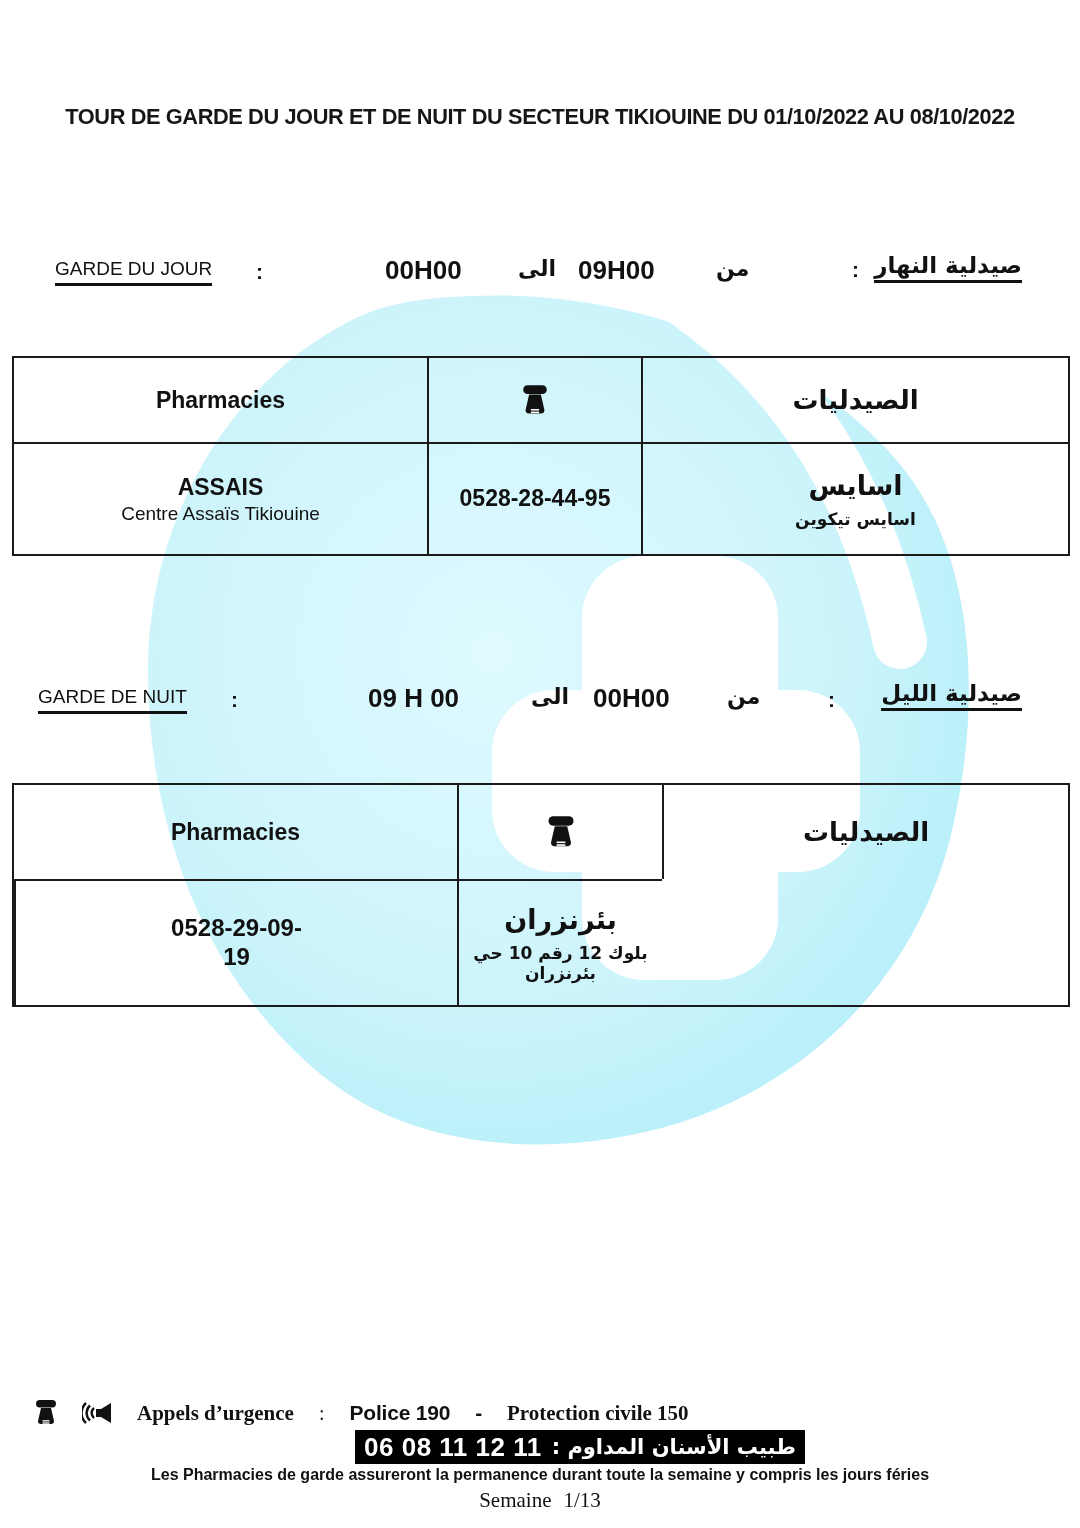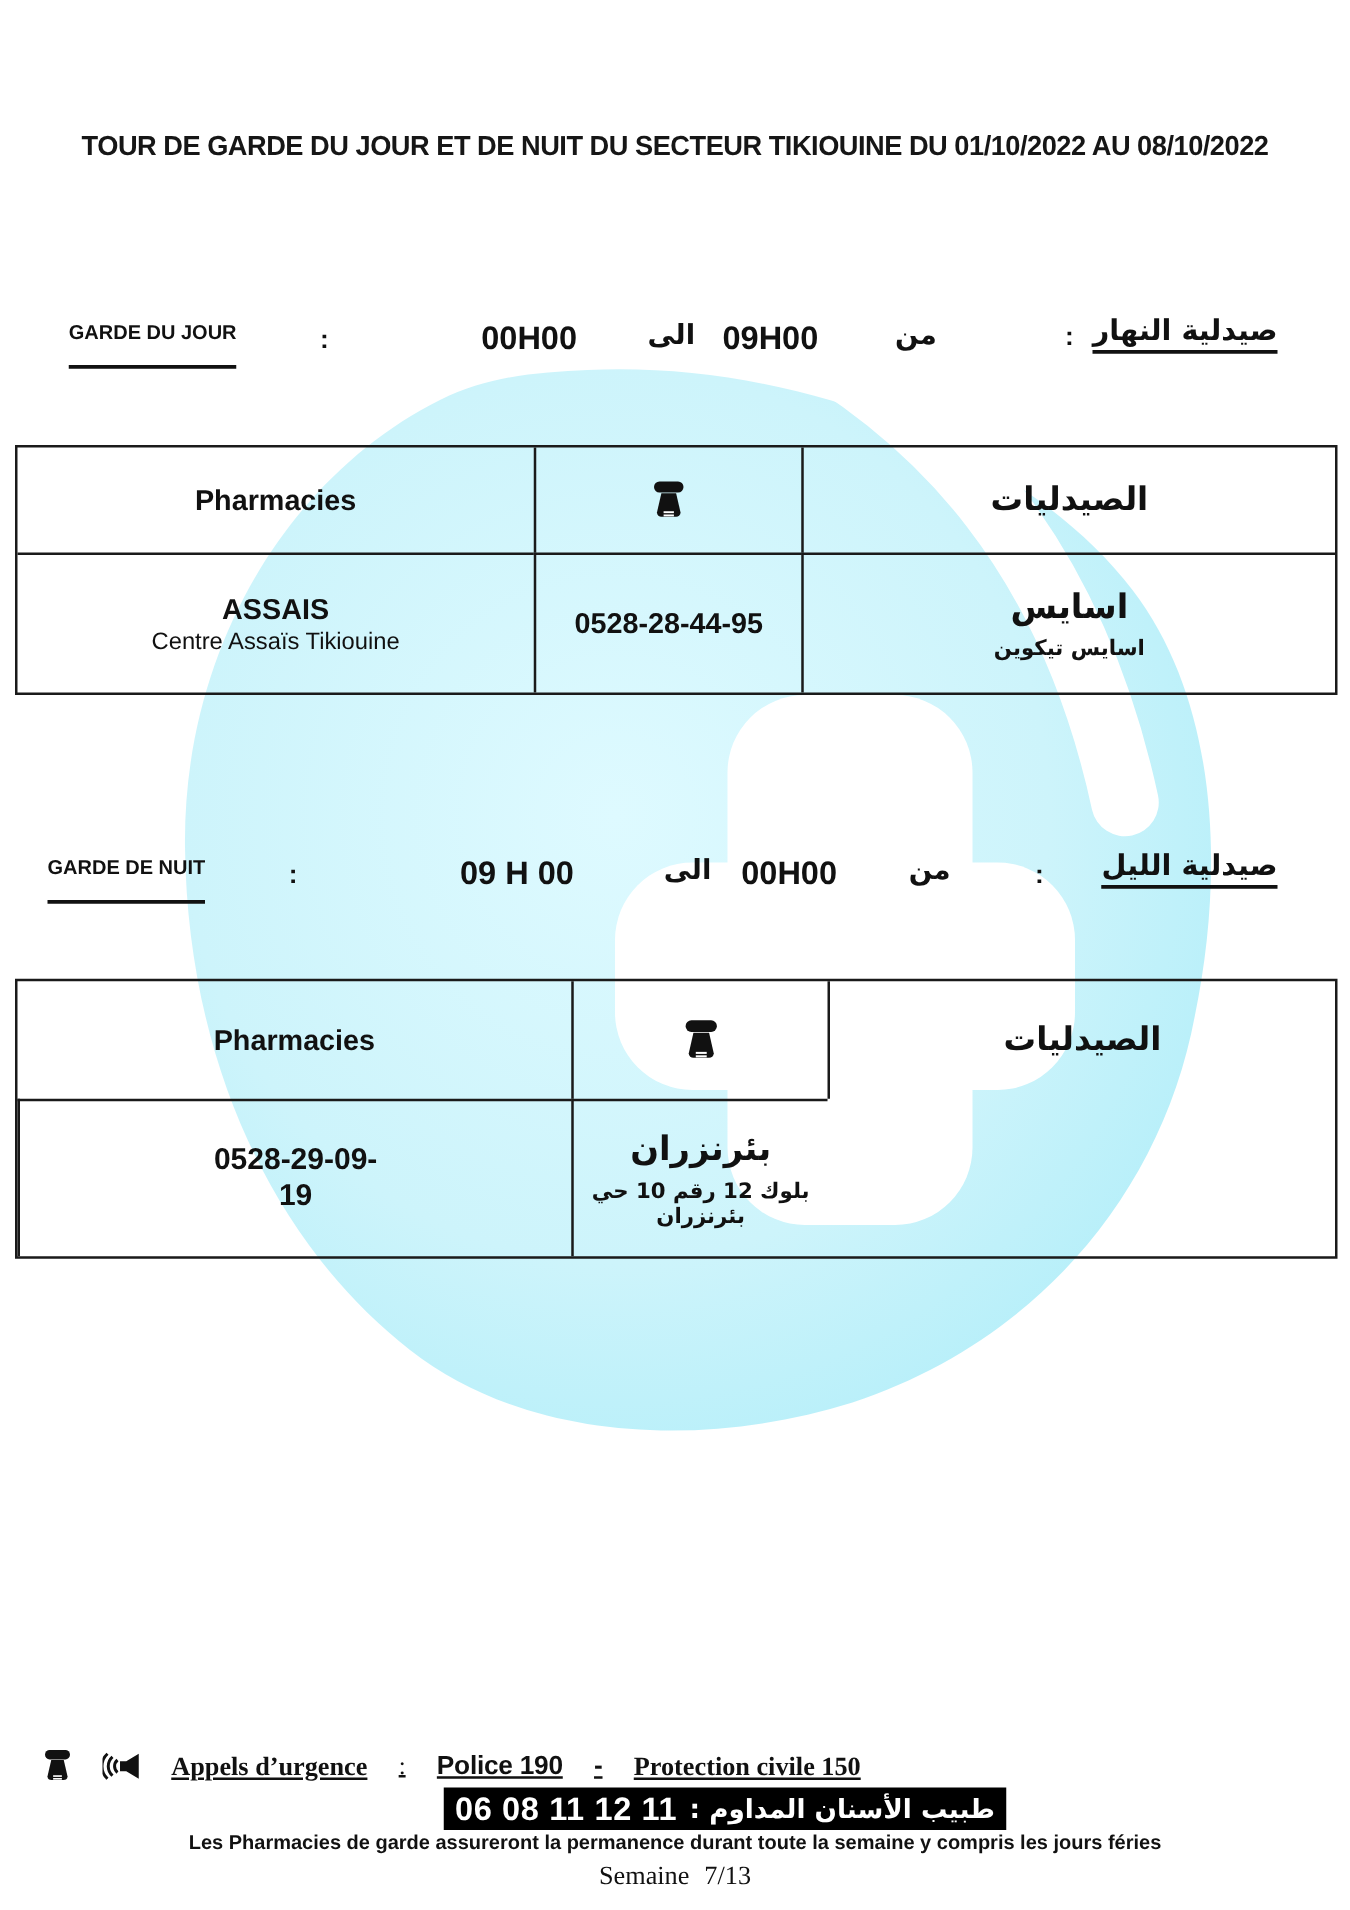--- a/index.html
+++ b/index.html
@@ -10,21 +10,21 @@
   .watermark{position:absolute;left:0;top:0;pointer-events:none;}
   
   .doc-title{
     position:absolute;top:104px;left:0;width:100%;text-align:center;
     font-weight:bold;font-size:22px;letter-spacing:-0.4px;color:#161616;
     transform:scaleX(0.99);
   }
   
   .garde-line{position:absolute;left:0;width:100%;height:50px;}
   .garde-line span{position:absolute;line-height:1.15;white-space:nowrap;}
-  .fr-label{font-weight:bold;font-size:16px;border-bottom:3px solid #111;padding-bottom:16px;}
+  .fr-label{font-weight:normal;font-size:19px;border-bottom:3px solid #111;padding-bottom:3px;}
   .g-colon{font-weight:bold;font-size:21px;}
   .g-time{font-weight:bold;font-size:26px;}
   .g-arword{font-weight:bold;font-size:22px;font-family:"DejaVu Sans",sans-serif;}
   .ar-label{
     font-weight:bold;font-size:23px;font-family:"DejaVu Sans",sans-serif;direction:rtl;
     border-bottom:3px solid #111;padding-bottom:2px;
   }
   
   .doc-table{position:absolute;display:grid;border:2px solid #1a1a1a;}
   .cell{
@@ -39,21 +39,21 @@
   .ph-addr{font-size:19px;margin-top:2px;}
   .ph-phone{font-weight:bold;font-size:23px;line-height:1.2;}
   .ph-name-ar{font-weight:bold;font-size:27px;font-family:"DejaVu Sans",sans-serif;direction:rtl;}
   .ph-addr-ar{font-weight:bold;font-size:17px;font-family:"DejaVu Sans",sans-serif;direction:rtl;margin-top:8px;}
   #table-night .ph-name{font-size:24px;}
   #table-night .ph-addr{font-size:21px;margin-top:6px;}
   #table-night .ph-phone{font-size:24px;}
   
   .emergency-line{
     position:absolute;top:1398px;left:35px;width:1020px;height:30px;
-    display:flex;align-items:center;gap:25px;white-space:nowrap;text-decoration:underline;
+    display:flex;align-items:center;gap:25px;white-space:nowrap;
   }
   .em-serif{font-family:"Liberation Serif",serif;font-weight:bold;font-size:21px;}
   .em-colon{font-family:"Liberation Serif",serif;font-size:20px;}
   .em-sans{font-weight:bold;font-size:21px;letter-spacing:-0.2px;}
   .dentist-band{
     position:absolute;top:1430px;left:355px;width:450px;height:34px;background:#000000;
     display:flex;align-items:center;justify-content:center;gap:10px;direction:rtl;color:#ffffff;
   }
   .dentist-ar{font-weight:bold;font-size:21px;font-family:"DejaVu Sans",sans-serif;}
   .dentist-num{font-weight:bold;font-size:26px;direction:ltr;display:inline-block;letter-spacing:0.5px;}
@@ -188,16 +188,16 @@
     <span class="em-serif">Protection civile 150</span>
   </div>
 
   <div class="dentist-band">
     <span class="dentist-ar">طبيب الأسنان المداوم :</span>
     <span class="dentist-num">06 08 11 12 11</span>
   </div>
 
   <div class="footer-note">Les Pharmacies de garde assureront la permanence durant toute la semaine y compris les jours féries</div>
   <div class="footer-week">
-    <span>Semaine</span><span class="gap"></span><span>7/13</span>
+    <span>Semaine</span><span class="gap"></span><span>1/13</span>
   </div>
 
 </div>
 
 </body></html>

